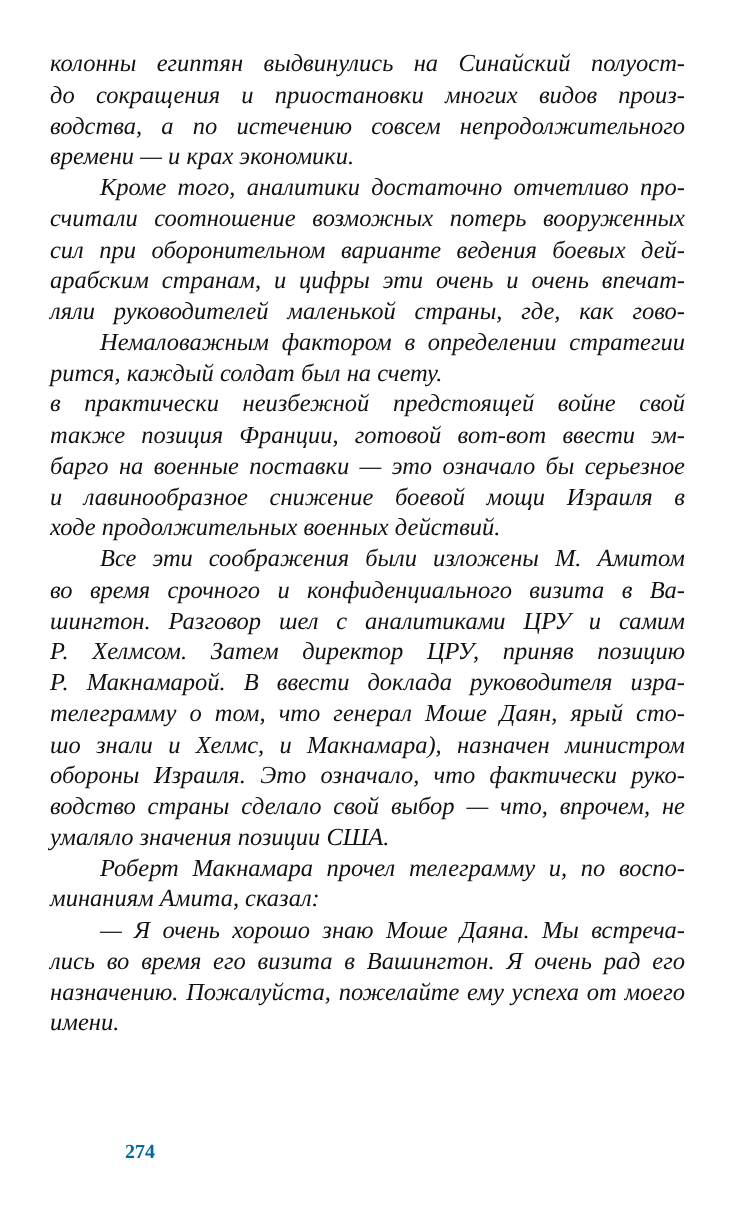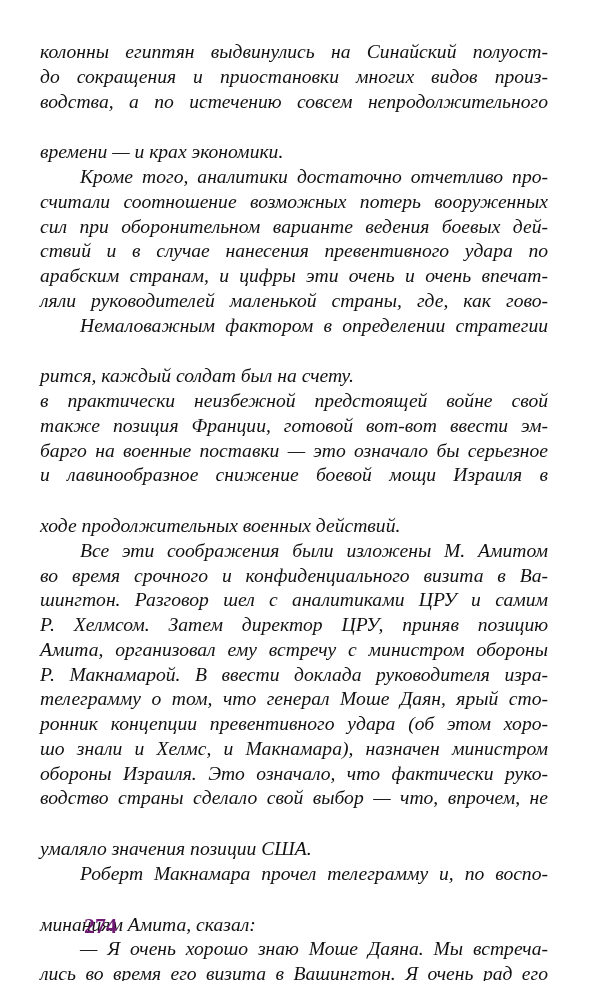--- a/index.html
+++ b/index.html
@@ -3,57 +3,54 @@
 <meta charset="utf-8">
 <style>
   html, body { margin: 0; padding: 0; background: #ffffff; }
   body { width: 600px; height: 981px; position: relative; overflow: hidden; }
   .page {
     position: absolute; left: 40px; top: 40px; width: 508px;
     font-family: "Liberation Serif", "DejaVu Serif", serif;
     font-size: 19.6px; line-height: 24.75px; color: #111111; font-style: italic;
   }
   .line { display: block; white-space: nowrap; text-align: justify; text-align-last: justify; height: 24.75px; }
-  .line.last { text-align-last: left; margin-top: 26px; }
+  .line.last { text-align-last: left; }
   .line.indent { padding-left: 40px; }
   .page-number {
-    position: absolute; left: 84px; top: 913px;
+    position: absolute; left: 100px; top: 913px;
     font-family: "Liberation Serif", "DejaVu Serif", serif;
-    font-size: 22px; font-weight: bold; color: #701a75;
+    font-size: 16px; font-weight: bold; color: #0369a1;
   }
 </style>
 </head>
 <body>
 
 <div class="page">
   <span class="line">колонны египтян выдвинулись на Синайский полуост-</span>
   <span class="line">до сокращения и приостановки многих видов произ-</span>
   <span class="line">водства, а по истечению совсем непродолжительного</span>
   <span class="line last">времени — и крах экономики.</span>
   <span class="line indent">Кроме того, аналитики достаточно отчетливо про-</span>
   <span class="line">считали соотношение возможных потерь вооруженных</span>
   <span class="line">сил при оборонительном варианте ведения боевых дей-</span>
-  <span class="line">ствий и в случае нанесения превентивного удара по</span>
   <span class="line">арабским странам, и цифры эти очень и очень впечат-</span>
   <span class="line">ляли руководителей маленькой страны, где, как гово-</span>
   <span class="line indent">Немаловажным фактором в определении стратегии</span>
   <span class="line last">рится, каждый солдат был на счету.</span>
   <span class="line">в практически неизбежной предстоящей войне свой</span>
   <span class="line">также позиция Франции, готовой вот-вот ввести эм-</span>
   <span class="line">барго на военные поставки — это означало бы серьезное</span>
   <span class="line">и лавинообразное снижение боевой мощи Израиля в</span>
   <span class="line last">ходе продолжительных военных действий.</span>
   <span class="line indent">Все эти соображения были изложены М. Амитом</span>
   <span class="line">во время срочного и конфиденциального визита в Ва-</span>
   <span class="line">шингтон. Разговор шел с аналитиками ЦРУ и самим</span>
   <span class="line">Р. Хелмсом. Затем директор ЦРУ, приняв позицию</span>
-  <span class="line">Амита, организовал ему встречу с министром обороны</span>
   <span class="line">Р. Макнамарой. В ввести доклада руководителя изра-</span>
   <span class="line">телеграмму о том, что генерал Моше Даян, ярый сто-</span>
-  <span class="line">ронник концепции превентивного удара (об этом хоро-</span>
   <span class="line">шо знали и Хелмс, и Макнамара), назначен министром</span>
   <span class="line">обороны Израиля. Это означало, что фактически руко-</span>
   <span class="line">водство страны сделало свой выбор — что, впрочем, не</span>
   <span class="line last">умаляло значения позиции США.</span>
   <span class="line indent">Роберт Макнамара прочел телеграмму и, по воспо-</span>
   <span class="line last">минаниям Амита, сказал:</span>
   <span class="line indent">— Я очень хорошо знаю Моше Даяна. Мы встреча-</span>
   <span class="line">лись во время его визита в Вашингтон. Я очень рад его</span>
   <span class="line">назначению. Пожалуйста, пожелайте ему успеха от моего</span>
   <span class="line last">имени.</span>

